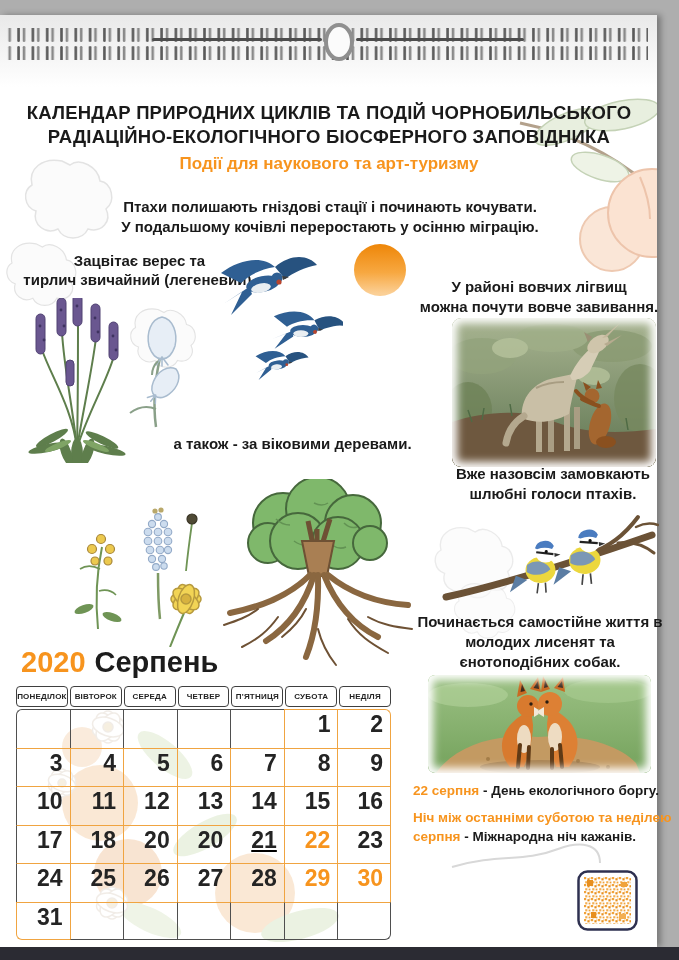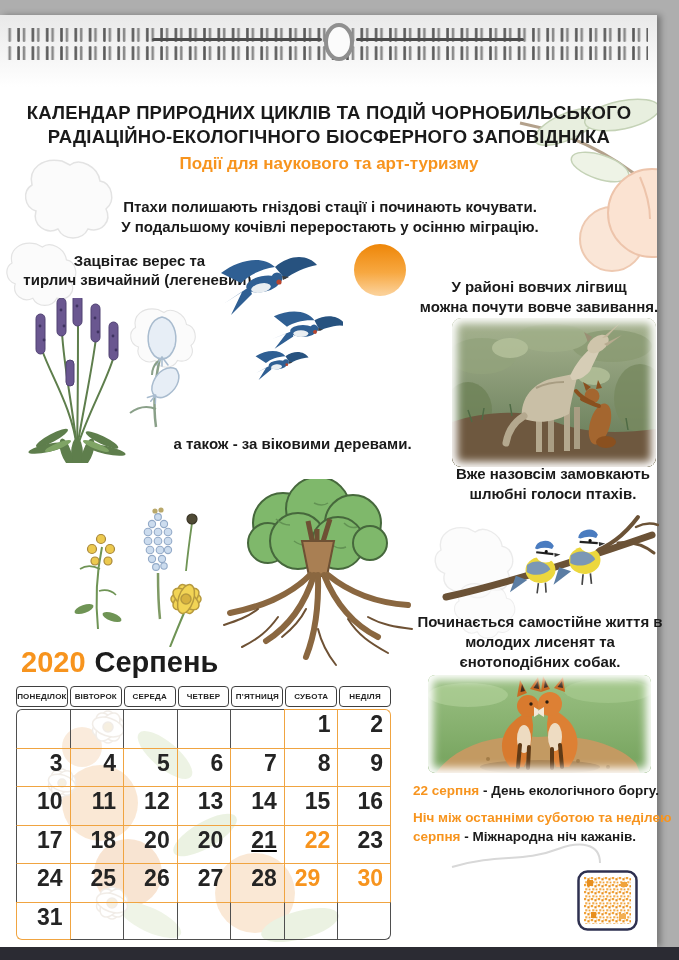--- a/index.html
+++ b/index.html
@@ -524,21 +524,21 @@
         </div>
         <div class="cell" style="border-top: 1px solid rgb(240, 164, 65); border-left: 1px solid rgb(240, 164, 65);">
           <span class="daynum">26</span>
         </div>
         <div class="cell" style="border-top: 1px solid rgb(240, 164, 65); border-left: 1px solid rgb(240, 164, 65);">
           <span class="daynum">27</span>
         </div>
         <div class="cell" style="border-top: 1px solid rgb(240, 164, 65); border-left: 1px solid rgb(240, 164, 65);">
           <span class="daynum">28</span>
         </div>
-        <div class="cell" style="border-top: 1px solid rgb(240, 164, 65); border-left: 1px solid rgb(240, 164, 65); justify-content: center;">
+        <div class="cell" style="border-top: 1px solid rgb(240, 164, 65); border-left: 1px solid rgb(240, 164, 65);">
           <span class="daynum hl">29</span>
         </div>
         <div class="cell" style="border-top: 1px solid rgb(240, 164, 65); border-left: 1px solid rgb(240, 164, 65); border-right: 1px solid rgb(240, 164, 65);">
           <span class="daynum hl">30</span>
         </div>
         <div class="cell" style="border-top: 1px solid rgb(240, 164, 65); border-left: 1px solid rgb(240, 164, 65); border-bottom: 1px solid rgb(240, 164, 65); border-bottom-left-radius: 6px;">
           <span class="daynum">31</span>
         </div>
         <div class="cell" style="border-top: 1px solid rgb(240, 164, 65); border-left: 1px solid rgb(240, 164, 65); border-bottom: 1px solid rgb(79, 79, 79);"></div>
         <div class="cell" style="border-top: 1px solid rgb(240, 164, 65); border-left: 1px solid rgb(79, 79, 79); border-bottom: 1px solid rgb(79, 79, 79);"></div>

